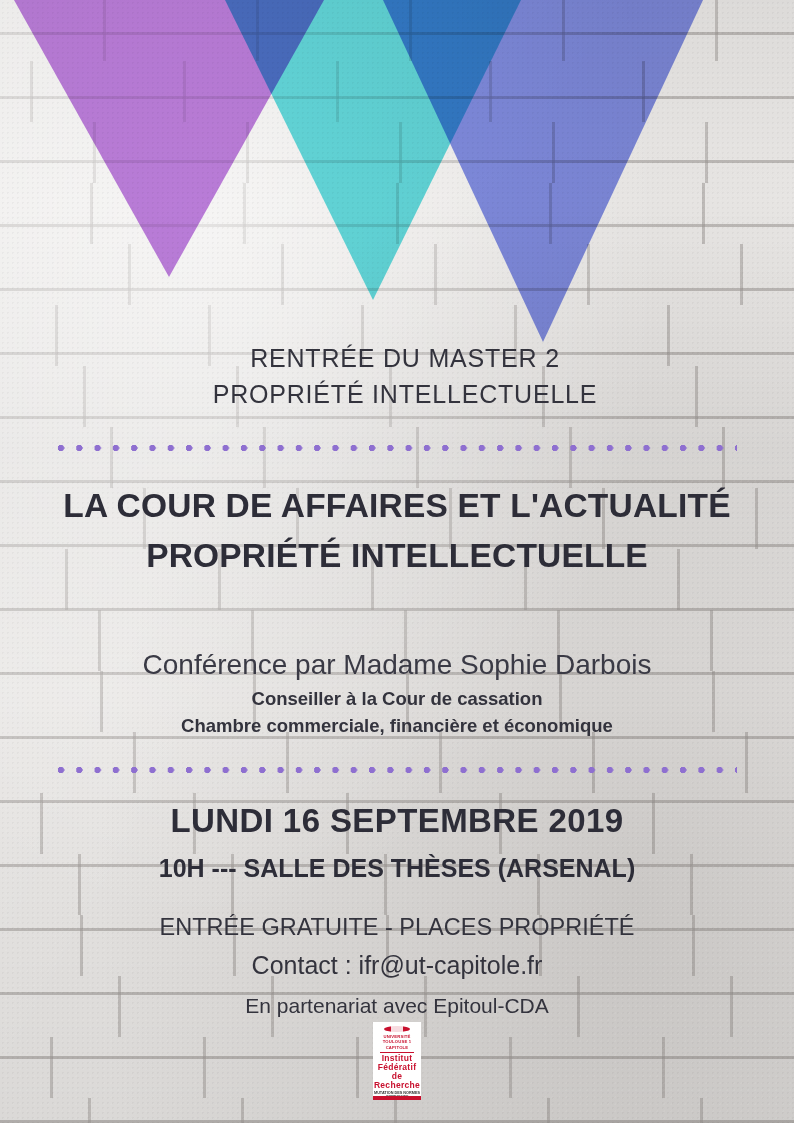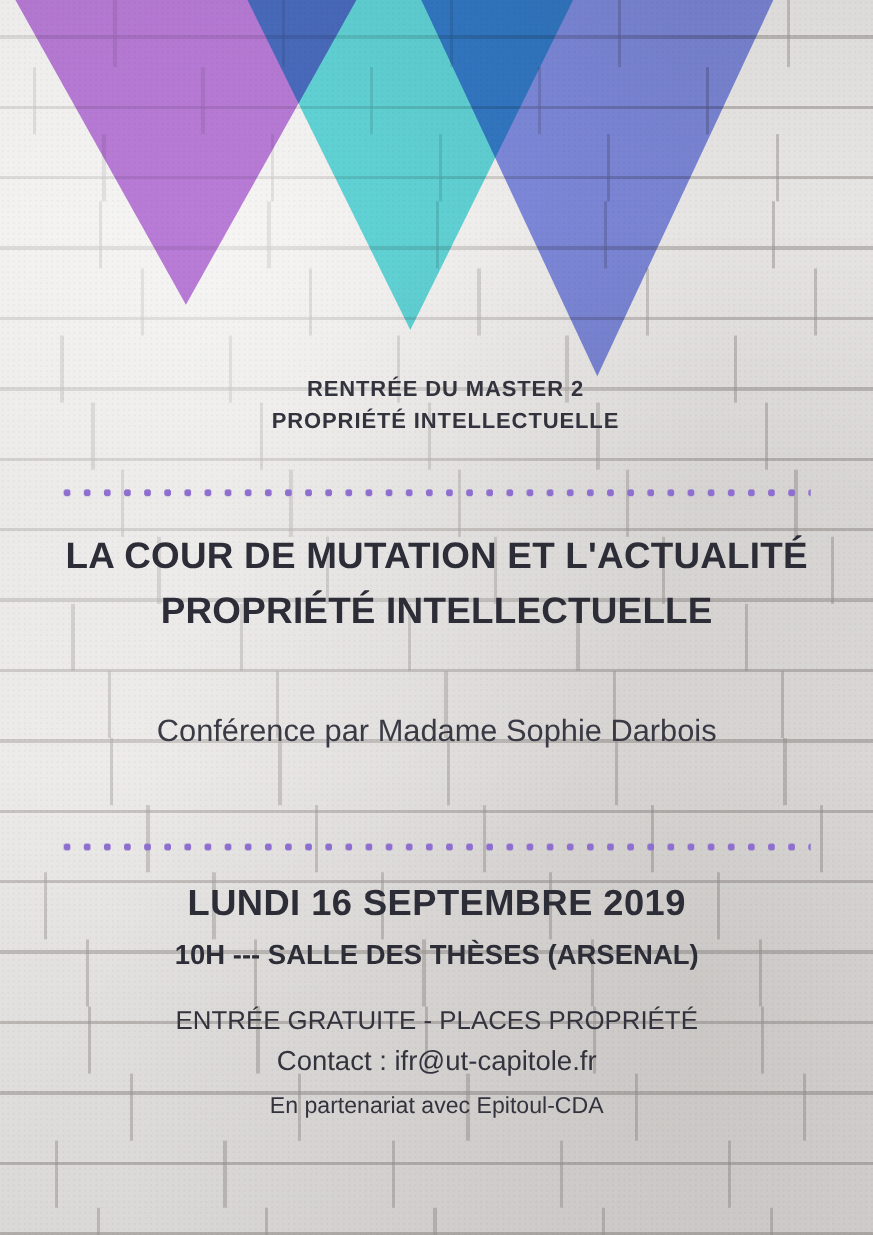--- a/index.html
+++ b/index.html
@@ -108,22 +108,22 @@
     inset: 0;
     color: #2c2c35;
     text-align: center;
   }
 
   .kicker {
     position: absolute;
     top: 340px;
     left: 0;
     right: 0;
-    font-size: 20px;
-    font-weight: bold;
+    font-size: 25px;
+    font-weight: normal;
     letter-spacing: 0.8px;
     line-height: 1.45;
     color: #33333d;
     margin-left: 16px;
   }
   .kicker .line2 { display: block; }
 
   .dotted {
     position: absolute;
     left: 57px;
@@ -355,39 +355,55 @@
     <div class="kicker">
       <span>RENTRÉE DU MASTER 2</span>
       <span class="line2">PROPRIÉTÉ INTELLECTUELLE</span>
     </div>
 
     <div class="dotted dotted-1" style="color:#8e6fd0;">
         <span></span>
       </div>
 
     <div class="title">
-      <span class="l">LA COUR DE MUTATION ET L'ACTUALITÉ</span>
+      <span class="l">LA COUR DE AFFAIRES ET L'ACTUALITÉ</span>
       <span class="l">PROPRIÉTÉ INTELLECTUELLE</span>
     </div>
 
     <div class="speaker">Conférence par Madame Sophie Darbois</div>
+    <div class="speaker-sub">
+      <span>Conseiller à la Cour de cassation</span>
+      <span>Chambre commerciale, financière et économique</span>
+    </div>
 
     <div class="dotted dotted-2" style="color:#8e6fd0;">
         <span></span>
       </div>
 
     <div class="date">LUNDI 16 SEPTEMBRE 2019</div>
     <div class="place">10H --- SALLE DES THÈSES (ARSENAL)</div>
 
     <div class="info">
       <div class="free">ENTRÉE GRATUITE - PLACES PROPRIÉTÉ</div>
       <div class="contact">Contact : ifr@ut-capitole.fr</div>
       <div class="partner">En partenariat avec Epitoul-CDA</div>
     </div>
 
     <div class="logos">
 
 
+      <div class="logo logo-ifr">
+        <div class="logo-inner">
+          <div class="seal"></div>
+          <div class="logo-txt">UNIVERSITÉ TOULOUSE 1 CAPITOLE</div>
+          <div class="logo-rule"></div>
+          <div class="big">Institut</div>
+          <div class="big">Fédératif</div>
+          <div class="big">de Recherche</div>
+          <div class="logo-cda-sub">MUTATION DES NORMES JURIDIQUES</div>
+        </div>
+        <div class="logo-bar"></div>
+      </div>
 
     </div>
 
   </div>
 </div>
 
 </body></html>

